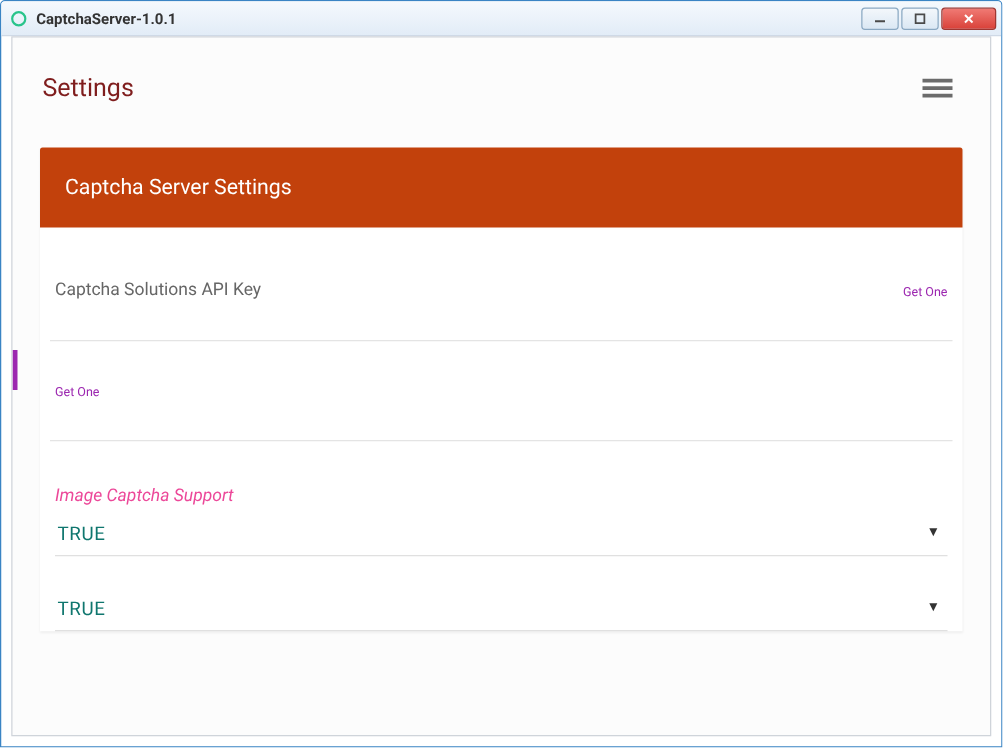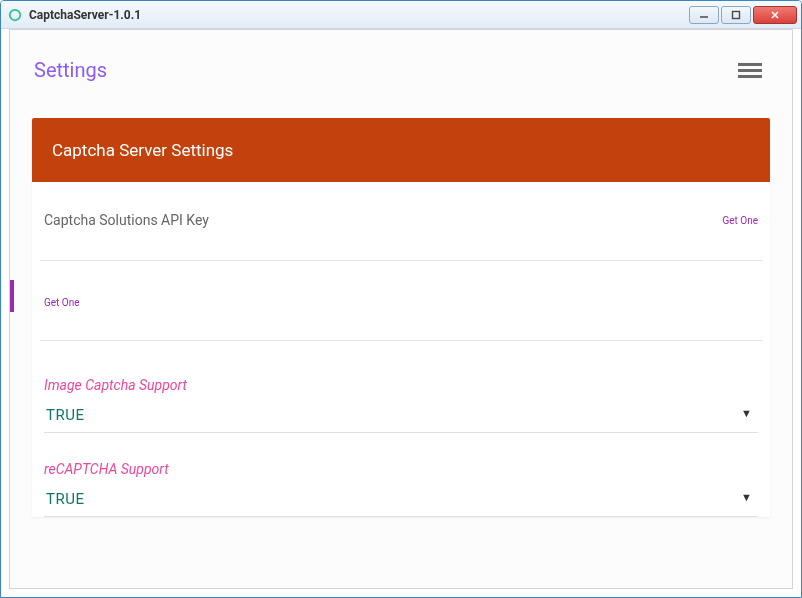--- a/index.html
+++ b/index.html
@@ -70,21 +70,21 @@
   }
 
   .header {
     display: flex;
     align-items: center;
     padding: 20px 24px 0 24px;
     height: 60px;
   }
   .header .page-title {
     font-size: 20px;
-    color: #8b5cf6;
+    color: #7f1d1d;
     font-weight: 400;
   }
   .menu-icon {
     margin-left: auto;
     cursor: pointer;
     padding: 6px;
   }
   .menu-icon div {
     width: 24px; height: 3px;
     background: #6b6b6b;
@@ -110,22 +110,23 @@
     padding: 30px 8px 0 8px;
   }
   .field-row {
     padding: 0 4px 12px 4px;
     border-bottom: 1px solid #e4e4e4;
     margin-bottom: 36px;
   }
   .field-row .row-top {
     display: flex;
     justify-content: space-between;
-    align-items: center;
+    align-items: flex-end;
     padding-bottom: 20px;
+    margin-top: 12px;
   }
   .field-label {
     font-size: 14px;
     color: #666;
   }
   .field-link {
     font-size: 10px;
     color: #9c27b0;
     cursor: pointer;
     text-decoration: none;
@@ -228,21 +229,20 @@
 
           <div class="select-row">
             <div class="sel-label">Image Captcha Support</div>
             <div class="select-wrap">
               <span class="select-value">TRUE</span>
               <span class="select-caret">▼</span>
             </div>
           </div>
 
           <div class="select-row">
-            <div class="sel-label">reCAPTCHA Support</div>
             <div class="select-wrap">
               <span class="select-value">TRUE</span>
               <span class="select-caret">▼</span>
             </div>
           </div>
 
         </div>
       </div>
     </div>
   </div>

